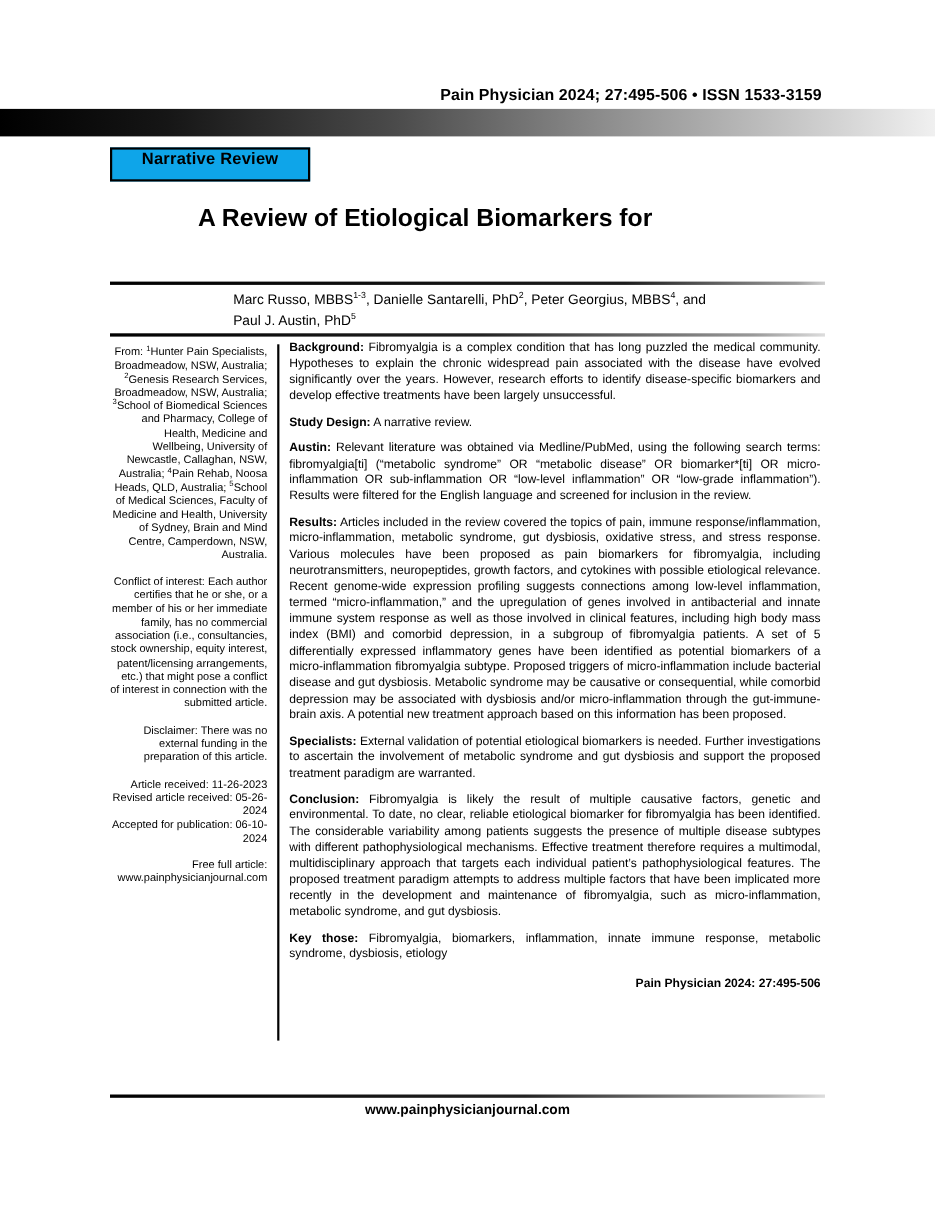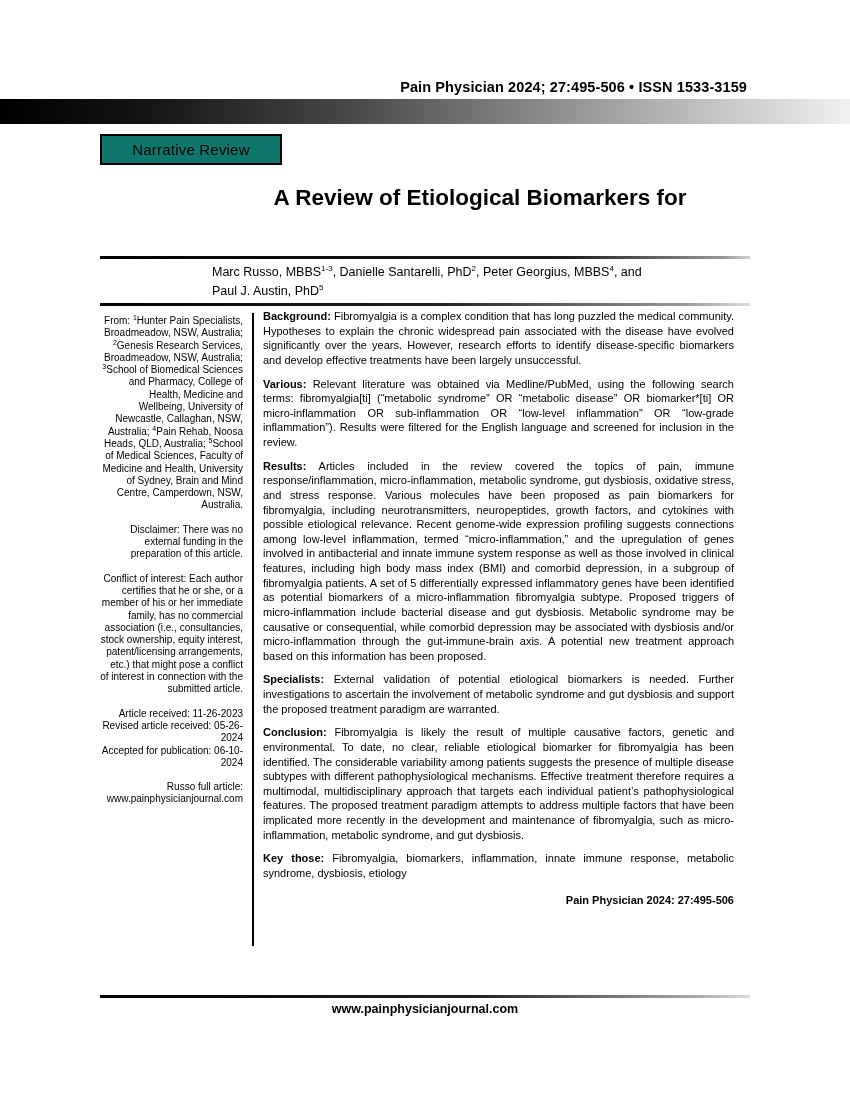--- a/index.html
+++ b/index.html
@@ -4,44 +4,44 @@
 <style>
   html,body{margin:0;padding:0;background:#fff;}
   .page{position:relative;width:850px;height:1100px;background:#ffffff;
         font-family:"Liberation Sans","DejaVu Sans",sans-serif;color:#000;overflow:hidden;}
 
   .header-line{position:absolute;top:79px;right:103px;font-size:14.5px;font-weight:bold;letter-spacing:.1px;}
 
   .top-bar{position:absolute;top:99px;left:0;width:850px;height:25px;
            background:linear-gradient(to right,#000 0%,#161616 18%,#4a4a4a 42%,#8e8e8e 65%,#c9c9c9 86%,#f0f0f0 100%);}
 
-  .badge{position:absolute;top:134px;left:100px;width:178px;height:27px;border:2px solid #000;background:#0f766e;
-         display:flex;align-items:center;justify-content:center;font-weight:normal;font-size:15px;letter-spacing:.2px;}
+  .badge{position:absolute;top:134px;left:100px;width:178px;height:27px;border:2px solid #000;background:#0ea5e9;
+         display:flex;align-items:flex-start;justify-content:center;font-weight:bold;font-size:15px;letter-spacing:.2px;}
 
   .title{position:absolute;top:183px;left:180px;width:600px;margin:0;
-         font-size:22.5px;line-height:1.3;font-weight:bold;text-align:center;}
+         font-size:22.5px;line-height:1.3;font-weight:bold;}
 
   .rule{position:absolute;left:100px;width:650px;height:3px;}
   .rule-top{top:256px;background:linear-gradient(to right,#000 0%,#1c1c1c 72%,#9a9a9a 96%,#cfcfcf 100%);}
   .rule-bottom{top:303px;background:linear-gradient(to right,#000 0%,#222 52%,#999 90%,#ddd 100%);}
 
   .authors{position:absolute;top:263px;left:212px;width:530px;font-size:12.5px;line-height:1.5;}
   .authors sup{font-size:8px;line-height:0;margin-top:46px;}
 
   .sidebar{position:absolute;top:315px;left:100px;width:143px;text-align:right;
            font-size:10px;line-height:1.23;}
   .sb-block{margin-bottom:12px;}
   .pre{white-space:pre-line;}
   .sidebar sup{font-size:7px;line-height:0;}
 
   .divider{position:absolute;top:313px;left:252px;width:2px;height:633px;background:#000;}
 
   .abstract{position:absolute;top:309px;left:263px;width:487px;
             font-size:11px;line-height:1.33;text-align:justify;}
-  .abstract p{margin:0 16px 9px 0;}
+  .abstract p{margin:0 4px 9px 0;}
   .abstract p.cite{font-weight:bold;margin-top:12px;text-align:right;}
 
   .footer-rule{top:995px;background:linear-gradient(to right,#000 0%,#222 58%,#aaa 92%,#ddd 100%);}
   .footer-url{position:absolute;top:1002px;left:100px;width:650px;text-align:center;
               font-weight:bold;font-size:12.5px;}
 </style>
 </head>
 <body>
 
 <div class="page">
@@ -57,34 +57,35 @@
   <h1 class="title">
     <span>A Review of Etiological Biomarkers for</span><br>
   </h1>
 
   <div class="rule rule-top"></div>
   <div class="authors" id="authors">Marc Russo, MBBS<sup>1-3</sup>, Danielle Santarelli, PhD<sup>2</sup>, Peter Georgius, MBBS<sup>4</sup>, and<br>Paul J. Austin, PhD<sup>5</sup></div>
   <div class="rule rule-bottom"></div>
 
   <aside class="sidebar">
     <div class="sb-block" id="sb-from">From: <sup>1</sup>Hunter Pain Specialists, Broadmeadow, NSW, Australia; <sup>2</sup>Genesis Research Services, Broadmeadow, NSW, Australia; <sup>3</sup>School of Biomedical Sciences and Pharmacy, College of Health, Medicine and Wellbeing, University of Newcastle, Callaghan, NSW, Australia; <sup>4</sup>Pain Rehab, Noosa Heads, QLD, Australia; <sup>5</sup>School of Medical Sciences, Faculty of Medicine and Health, University of Sydney, Brain and Mind Centre, Camperdown, NSW, Australia.</div>
+    <div class="sb-block">Conflict of interest: Each author certifies that he or she, or a member of his or her immediate family, has no commercial association (i.e., consultancies, stock ownership, equity interest, patent/licensing arrangements, etc.) that might pose a conflict of interest in connection with the submitted article.</div>
     <div class="sb-block">Disclaimer: There was no external funding in the preparation of this article.</div>
-    <div class="sb-block">Conflict of interest: Each author certifies that he or she, or a member of his or her immediate family, has no commercial association (i.e., consultancies, stock ownership, equity interest, patent/licensing arrangements, etc.) that might pose a conflict of interest in connection with the submitted article.</div>
     <div class="sb-block pre" id="sb-dates">Article received: 11-26-2023
 Revised article received: 05-26-2024
 Accepted for publication: 06-10-2024</div>
-    <div class="sb-block pre" id="sb-free">Russo full article:
+    <div class="sb-block pre" id="sb-free">Free full article:
 www.painphysicianjournal.com</div>
   </aside>
 
   <div class="divider"></div>
 
   <main class="abstract" id="abstract">
       <p><b>Background:</b> Fibromyalgia is a complex condition that has long puzzled the medical community. Hypotheses to explain the chronic widespread pain associated with the disease have evolved significantly over the years. However, research efforts to identify disease-specific biomarkers and develop effective treatments have been largely unsuccessful.</p>
-      <p><b>Various:</b> Relevant literature was obtained via Medline/PubMed, using the following search terms: fibromyalgia[ti] (“metabolic syndrome” OR “metabolic disease” OR biomarker*[ti] OR micro-inflammation OR sub-inflammation OR “low-level inflammation” OR “low-grade inflammation”). Results were filtered for the English language and screened for inclusion in the review.</p>
+      <p><b>Study Design:</b> A narrative review.</p>
+      <p><b>Austin:</b> Relevant literature was obtained via Medline/PubMed, using the following search terms: fibromyalgia[ti] (“metabolic syndrome” OR “metabolic disease” OR biomarker*[ti] OR micro-inflammation OR sub-inflammation OR “low-level inflammation” OR “low-grade inflammation”). Results were filtered for the English language and screened for inclusion in the review.</p>
       <p><b>Results:</b> Articles included in the review covered the topics of pain, immune response/inflammation, micro-inflammation, metabolic syndrome, gut dysbiosis, oxidative stress, and stress response. Various molecules have been proposed as pain biomarkers for fibromyalgia, including neurotransmitters, neuropeptides, growth factors, and cytokines with possible etiological relevance. Recent genome-wide expression profiling suggests connections among low-level inflammation, termed “micro-inflammation,” and the upregulation of genes involved in antibacterial and innate immune system response as well as those involved in clinical features, including high body mass index (BMI) and comorbid depression, in a subgroup of fibromyalgia patients. A set of 5 differentially expressed inflammatory genes have been identified as potential biomarkers of a micro-inflammation fibromyalgia subtype. Proposed triggers of micro-inflammation include bacterial disease and gut dysbiosis. Metabolic syndrome may be causative or consequential, while comorbid depression may be associated with dysbiosis and/or micro-inflammation through the gut-immune-brain axis. A potential new treatment approach based on this information has been proposed.</p>
       <p><b>Specialists:</b> External validation of potential etiological biomarkers is needed. Further investigations to ascertain the involvement of metabolic syndrome and gut dysbiosis and support the proposed treatment paradigm are warranted.</p>
       <p><b>Conclusion:</b> Fibromyalgia is likely the result of multiple causative factors, genetic and environmental. To date, no clear, reliable etiological biomarker for fibromyalgia has been identified. The considerable variability among patients suggests the presence of multiple disease subtypes with different pathophysiological mechanisms. Effective treatment therefore requires a multimodal, multidisciplinary approach that targets each individual patient’s pathophysiological features. The proposed treatment paradigm attempts to address multiple factors that have been implicated more recently in the development and maintenance of fibromyalgia, such as micro-inflammation, metabolic syndrome, and gut dysbiosis.</p>
       <p><b>Key those:</b> Fibromyalgia, biomarkers, inflammation, innate immune response, metabolic syndrome, dysbiosis, etiology</p>
       <p class="cite">Pain Physician 2024: 27:495-506</p>
     </main>
 
   <div class="rule footer-rule"></div>
   <div class="footer-url">www.painphysicianjournal.com</div>
 

